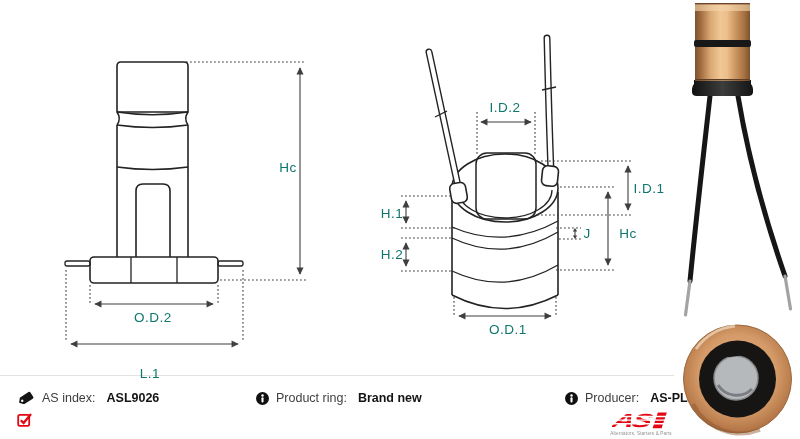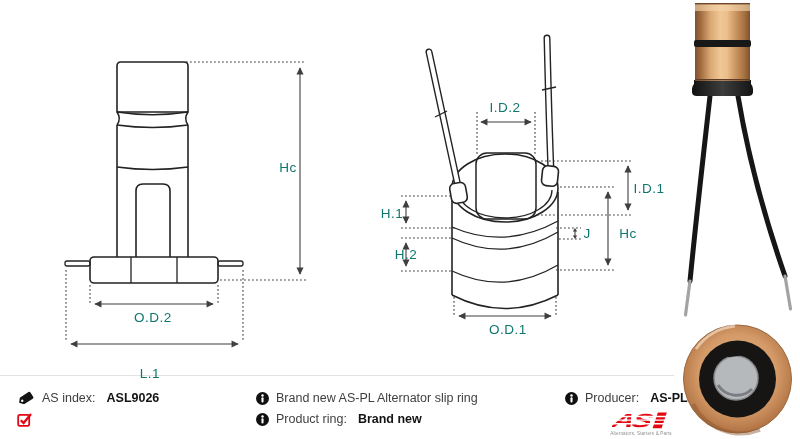--- a/index.html
+++ b/index.html
@@ -154,21 +154,21 @@
       <rect x="730" y="401" width="19" height="10" rx="2" fill="#171513" transform="rotate(-6 739 406)"></rect>
     </g>
   </svg>
 
   <div class="dim-label" style="left:288px;top:167px">Hc</div>
   <div class="dim-label" style="left:153px;top:317px">O.D.2</div>
   <div class="dim-label" style="left:150px;top:373px">L.1</div>
   <div class="dim-label" style="left:505px;top:107px">I.D.2</div>
   <div class="dim-label" style="left:649px;top:188px">I.D.1</div>
   <div class="dim-label" style="left:392px;top:213px">H.1</div>
-  <div class="dim-label" style="left:406px;top:254px">H.2</div>
+  <div class="dim-label" style="left:392px;top:254px">H.2</div>
   <div class="dim-label" style="left:587px;top:233px">J</div>
   <div class="dim-label" style="left:628px;top:233px">Hc</div>
   <div class="dim-label" style="left:508px;top:329px">O.D.1</div>
 
   <div class="info-col" style="left:17px;top:390px">
     <div class="info-row">
       <svg width="18" height="17" viewBox="0 0 18 17">
         <g transform="rotate(-33 9 8.5)">
           <path d="M4.2 4.5 H14.6 Q16 4.5 16 5.9 V10.9 Q16 12.3 14.6 12.3 H4.2 L0.9 8.4 Z" fill="#151515"></path>
           <circle cx="4.6" cy="8.4" r="1.2" fill="#ffffff"></circle>
@@ -179,28 +179,20 @@
     </div>
     <div class="info-row">
       <svg width="16" height="15" viewBox="0 0 16 15">
         <rect x="1.2" y="2.8" width="11" height="11" rx="1.6" fill="none" stroke="#e30613" stroke-width="1.8"></rect>
         <path d="M3.8 8.2 L6.6 11 L14 2" fill="none" stroke="#e30613" stroke-width="2.3"></path>
       </svg>
     </div>
   </div>
 
   <div class="info-col" style="left:256px;top:390px">
-    <div class="info-row">
-      <svg width="13" height="13" viewBox="0 0 13 13">
-        <circle cx="6.5" cy="6.5" r="6.5" fill="#101010"></circle>
-        <circle cx="6.5" cy="3.4" r="1.25" fill="#ffffff"></circle>
-        <rect x="5.45" y="5.2" width="2.1" height="5.2" rx="1" fill="#ffffff"></rect>
-      </svg>
-      <span>Brand new AS-PL Alternator slip ring</span>
-    </div>
     <div class="info-row">
       <svg width="13" height="13" viewBox="0 0 13 13">
         <circle cx="6.5" cy="6.5" r="6.5" fill="#101010"></circle>
         <circle cx="6.5" cy="3.4" r="1.25" fill="#ffffff"></circle>
         <rect x="5.45" y="5.2" width="2.1" height="5.2" rx="1" fill="#ffffff"></rect>
       </svg>
       <span>Product ring:</span>
       <span class="val">Brand new</span>
     </div>
   </div>

